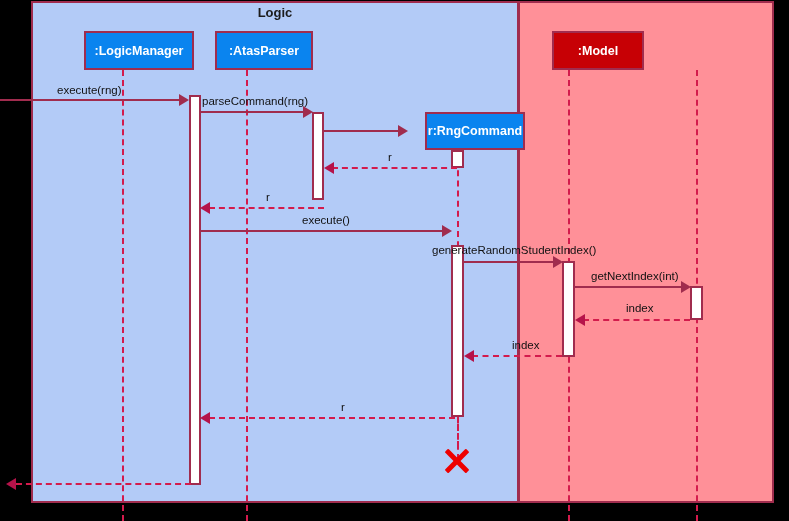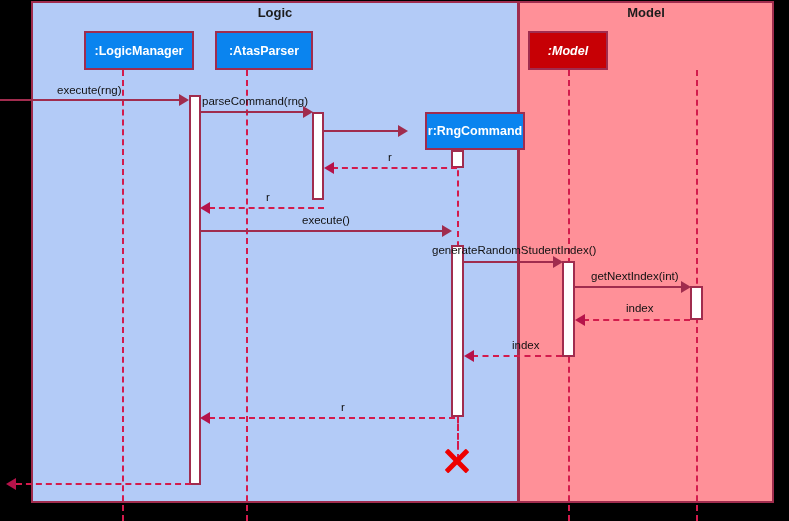--- a/index.html
+++ b/index.html
@@ -76,41 +76,40 @@
 </style>
 </head>
 <body>
 
 <div id="canvas">
 
   <div class="pkg pkg-logic" style="left:31px;top:1px;width:488px;height:502px;"></div>
   <div class="pkg pkg-model" style="left:518px;top:1px;width:256px;height:502px;"></div>
 
   <div class="pkg-title" style="left:31px;top:5px;width:488px;">Logic</div>
-  <div class="pkg-title" style="left:518px;top:5px;width:256px;">Model</div>
 
   <div class="lifeline" style="left:122px;top:70px;height:451px;"></div>
   <div class="lifeline" style="left:246px;top:70px;height:451px;"></div>
   <div class="lifeline" style="left:457px;top:150px;height:310px;"></div>
   <div class="lifeline" style="left:568px;top:70px;height:451px;"></div>
   <div class="lifeline" style="left:696px;top:70px;height:451px;"></div>
 
   <div class="objbox objbox-blue" style="left:67px;top:31px;width:110px;height:39px;">
     <span>:LogicManager</span>
   </div>
 
   <div class="objbox objbox-blue" style="left:198px;top:31px;width:98px;height:39px;">
     <span>:AtasParser</span>
   </div>
 
   <div class="objbox objbox-blue" style="left:408px;top:112px;width:100px;height:38px;">
     <span>r:RngCommand</span>
   </div>
 
-  <div class="objbox objbox-red" style="left:528px;top:31px;width:80px;height:39px;font-style:italic;">
+  <div class="objbox objbox-red" style="left:552px;top:31px;width:92px;height:39px;">
     <span>:Model</span>
   </div>
 
 
   <div class="activation" style="left:189px;top:95px;width:12px;height:390px;"></div>
 
   <div class="activation" style="left:312px;top:112px;width:12px;height:88px;"></div>
 
   <div class="activation" style="left:451px;top:150px;width:13px;height:18px;"></div>
 

